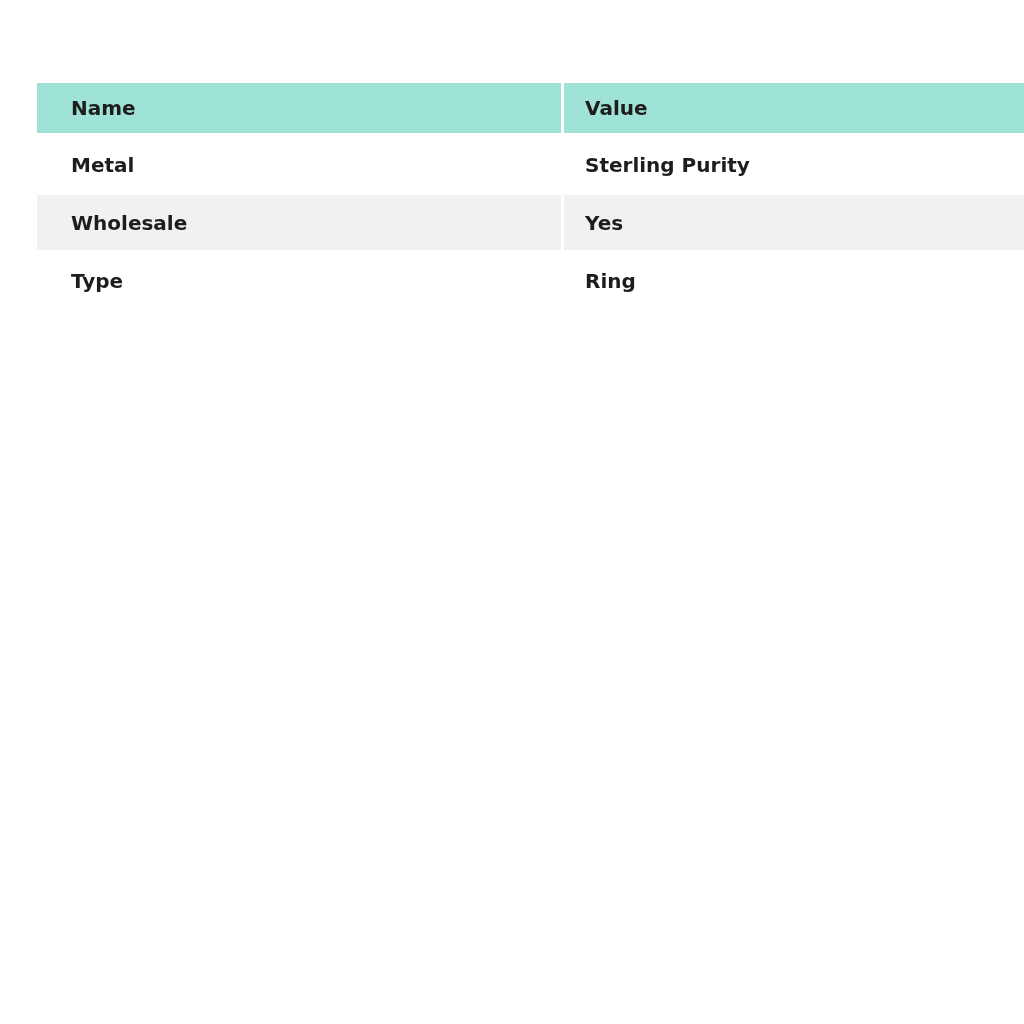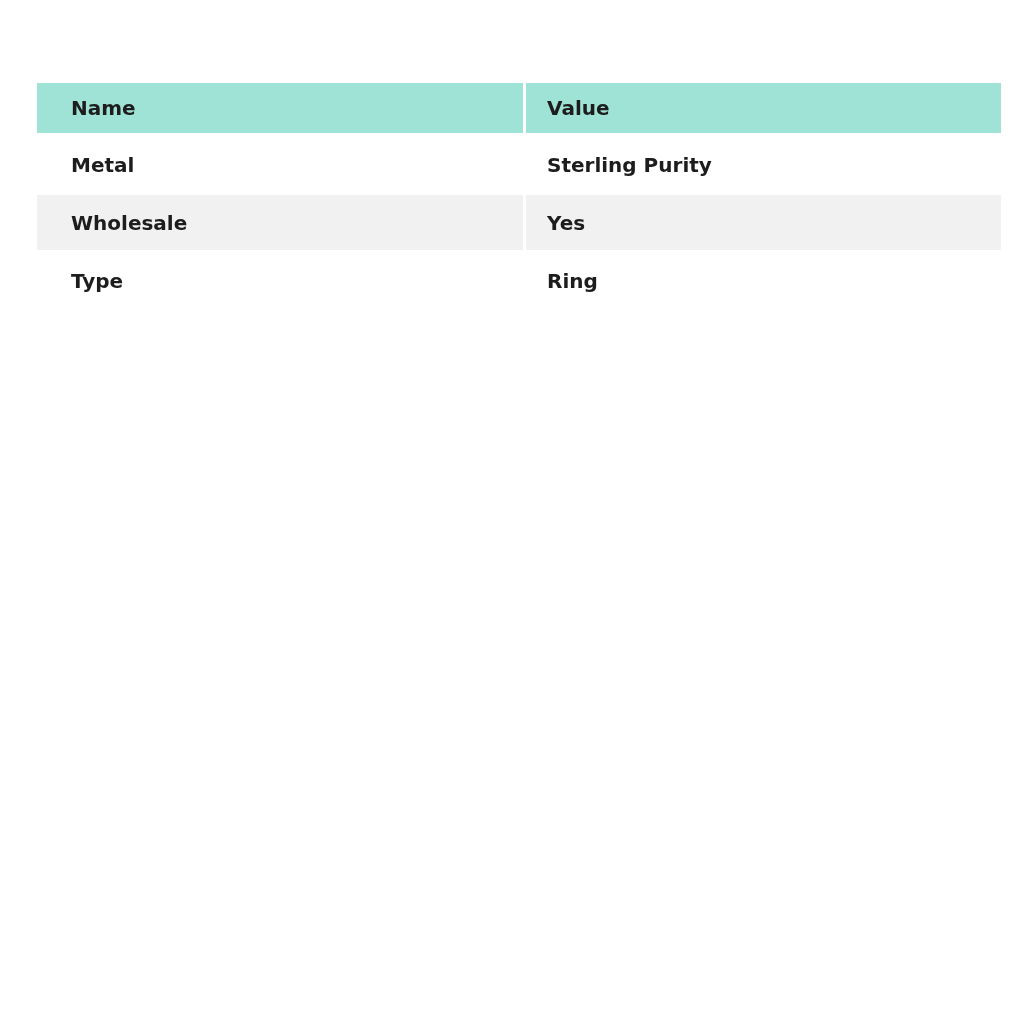--- a/index.html
+++ b/index.html
@@ -44,21 +44,21 @@
     background: var(--header-bg);
     border-bottom: 4px solid var(--divider);
   }
   .spec-table td {
     height: 58px;
     font-weight: 700;
     border-bottom: 3px solid var(--divider);
     background: var(--row-bg);
   }
   .spec-table tbody tr:nth-child(even) td { background: var(--row-alt-bg); }
-  .col-name  { width: 486px; padding-left: 34px; }
+  .col-name  { width: 524px; padding-left: 34px; }
   .col-value { width: 478px; padding-left: 21px; border-left: 3px solid var(--divider); }
 </style>
 </head>
 <body>
 
 <div class="page">
   <table class="spec-table">
     <thead>
       <tr>
         <th class="col-name">Name</th>

